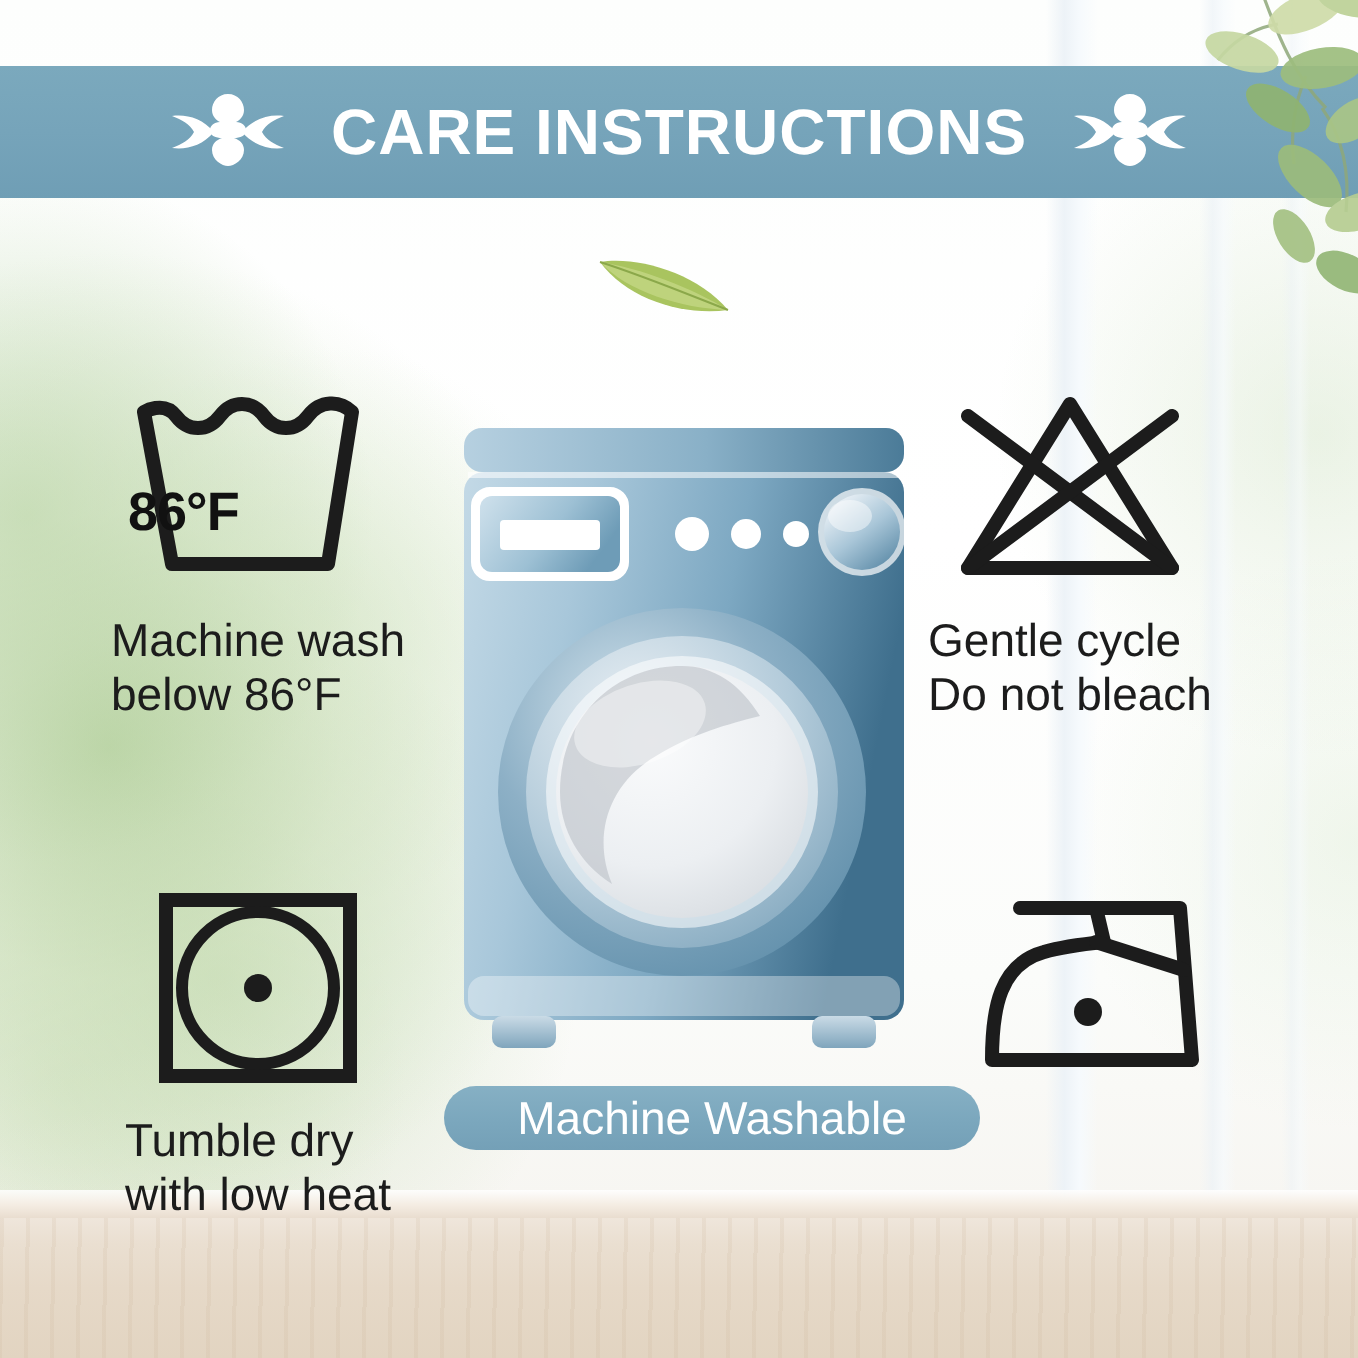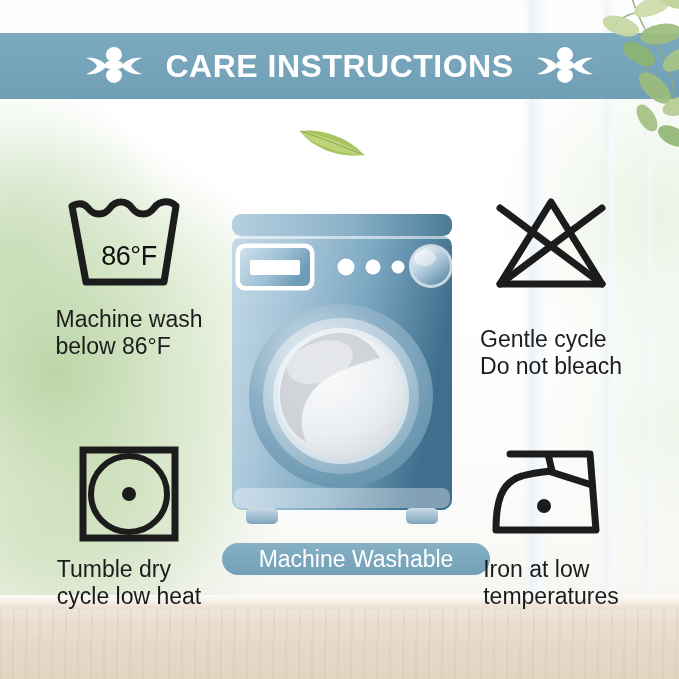--- a/index.html
+++ b/index.html
@@ -123,31 +123,30 @@
   .sym-label {
     margin-top: 8px;
     font-size: 23px;
     line-height: 1.18;
     color: #1c1c1c;
     text-align: left;
     white-space: pre-line;
   }
 
   .sym-wash   { left: 14px;  top: 194px; width: 230px; }
-  .sym-bleach { left: 436px; top: 194px; width: 230px; gap: 20px; }
+  .sym-bleach { left: 420px; top: 194px; width: 230px; }
   .sym-dry    { left: 14px;  top: 444px; width: 230px; }
   .sym-iron   { left: 436px; top: 444px; width: 230px; }
 
   .tub-temp {
     position: absolute;
     left: 0; right: 0;
     top: 47px;
-    text-align: center;
     font-size: 27px;
-    font-weight: normal;
+    font-weight: bold;
     color: #111111;
     letter-spacing: -0.5px;
   }
   .glyph-wrap { position: relative; }
 
   
   .machine {
     position: absolute;
     left: 228px;
     top: 210px;
@@ -349,28 +348,26 @@
 
   <div class="sym sym-dry">
     <div class="sym-glyph">
       <svg width="110" height="100" viewBox="0 0 110 100">
         <rect x="9" y="6" width="92" height="88" fill="none" stroke="#1c1c1c" stroke-width="7"></rect>
         <circle cx="55" cy="50" r="38" fill="none" stroke="#1c1c1c" stroke-width="6"></circle>
         <circle cx="55" cy="50" r="7" fill="#1c1c1c"></circle>
       </svg>
     </div>
     <div class="sym-label">Tumble dry
-cycle low heat</div>
+with low heat</div>
   </div>
 
   <div class="sym sym-iron">
     <div class="sym-glyph">
       <svg width="130" height="100" viewBox="0 0 130 100">
         <path d="M24 10 L104 10 L110 86 L10 86 C10 60 14 38 36 32 C46 29 56 28 66 27 L62 10" fill="none" stroke="#1c1c1c" stroke-width="7" stroke-linejoin="round" stroke-linecap="round"></path>
         <path d="M62 27 L106 41" fill="none" stroke="#1c1c1c" stroke-width="7" stroke-linecap="round"></path>
         <circle cx="58" cy="62" r="7" fill="#1c1c1c"></circle>
       </svg>
     </div>
-    <div class="sym-label">Iron at low
-temperatures</div>
   </div>
 
 </div>
 
 </body></html>

